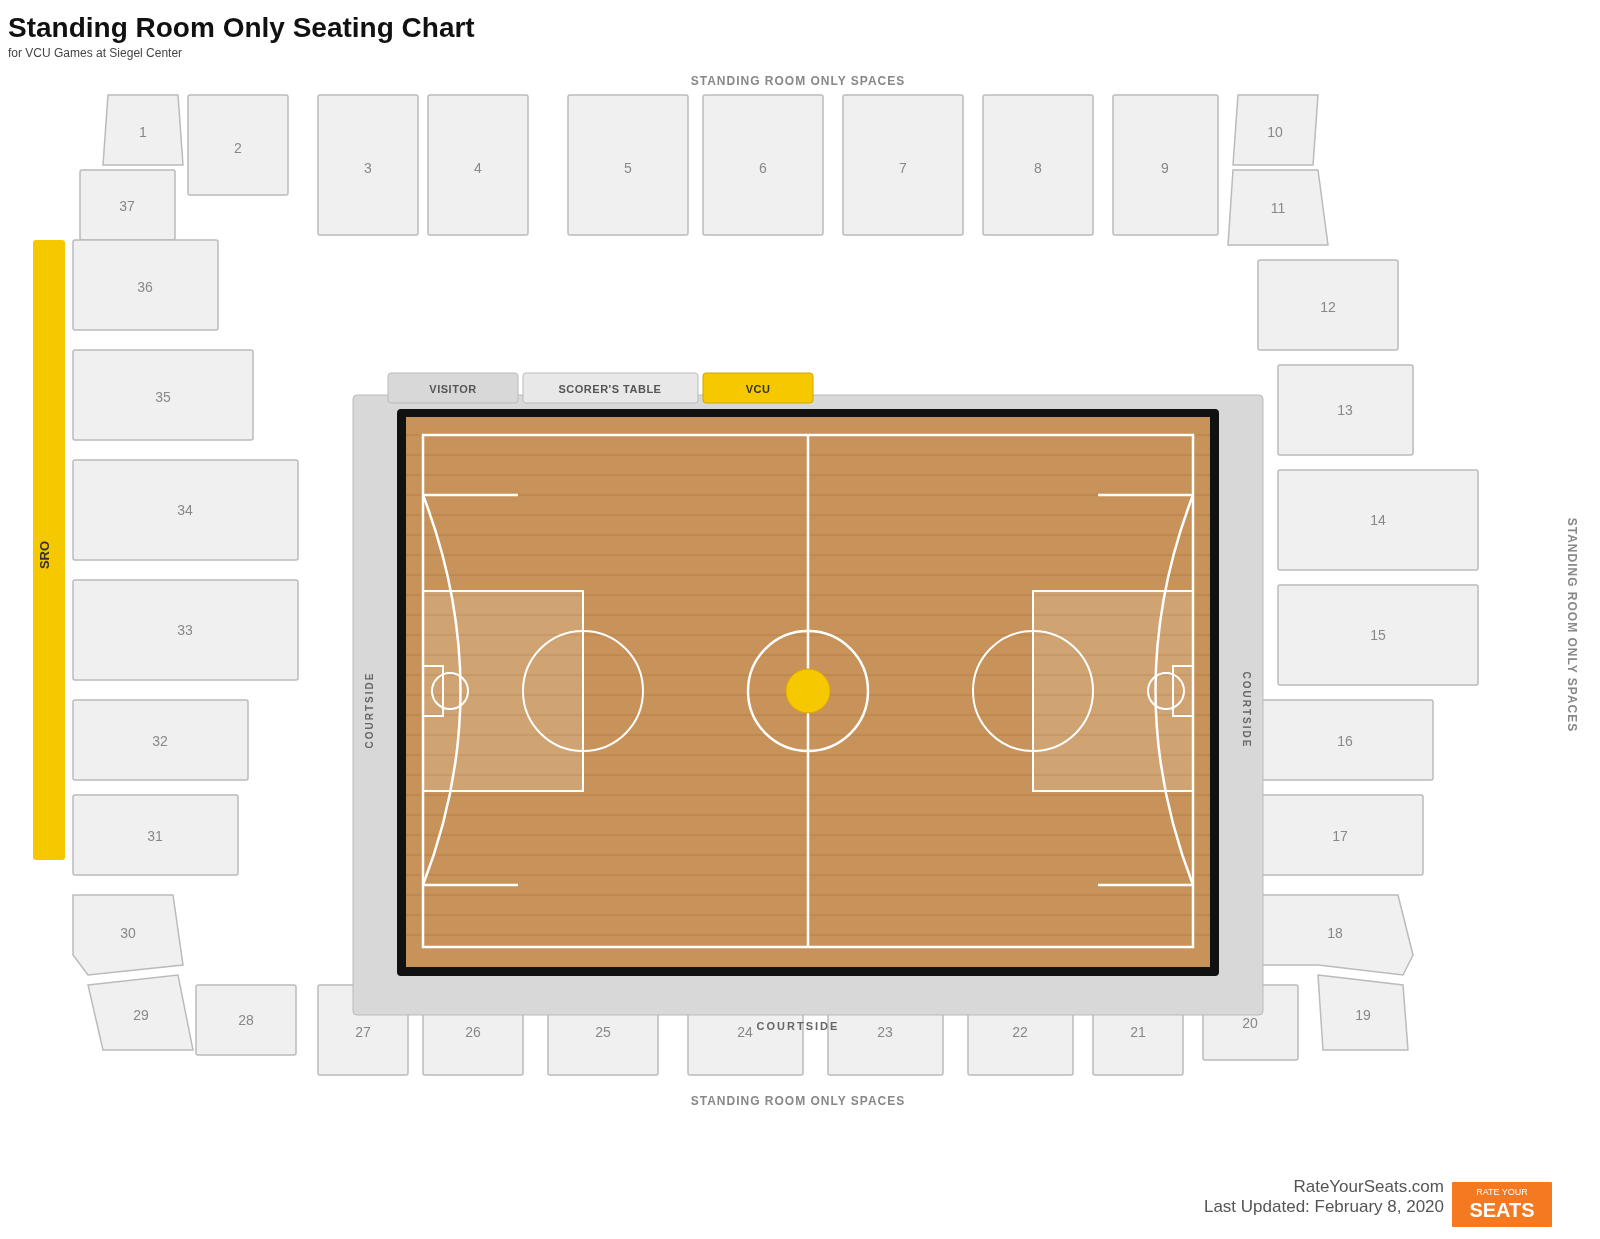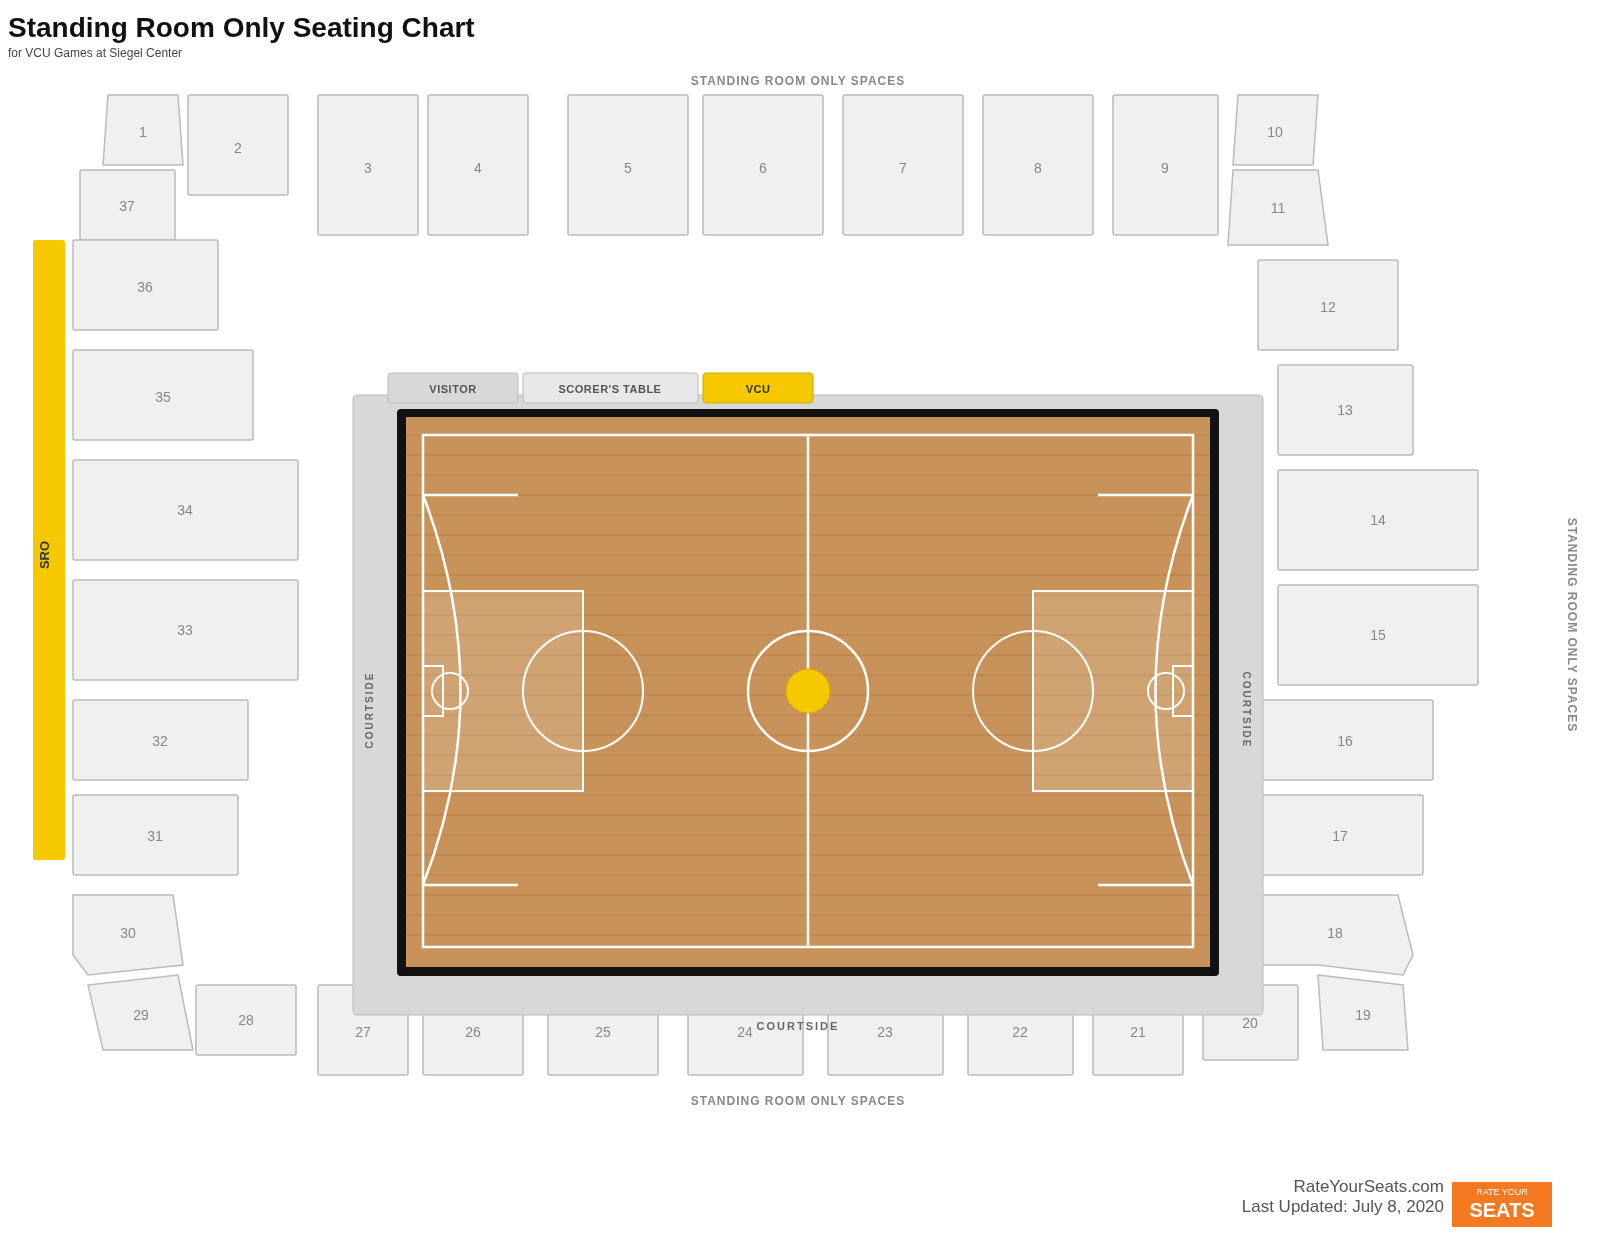--- a/index.html
+++ b/index.html
@@ -365,21 +365,21 @@
       <circle cx="1025" cy="626" r="60" fill="none" stroke="white" stroke-width="2"></circle>
 
       <rect x="1165" y="601" width="20" height="50" fill="none" stroke="white" stroke-width="2"></rect>
       <circle cx="1158" cy="626" r="18" fill="none" stroke="white" stroke-width="2"></circle>
 
     </svg>
   </div>
 
   <div class="watermark">
     <div>RateYourSeats.com</div>
-    <div>Last Updated: July 8, 2020</div>
+    <div>Last Updated: February 8, 2020</div>
   </div>
 
   <div class="logo-badge">
     <div>
       <div class="rate">RATE YOUR</div>
       <div style="font-size:20px;">SEATS</div>
     </div>
   </div>
 
 </div>

